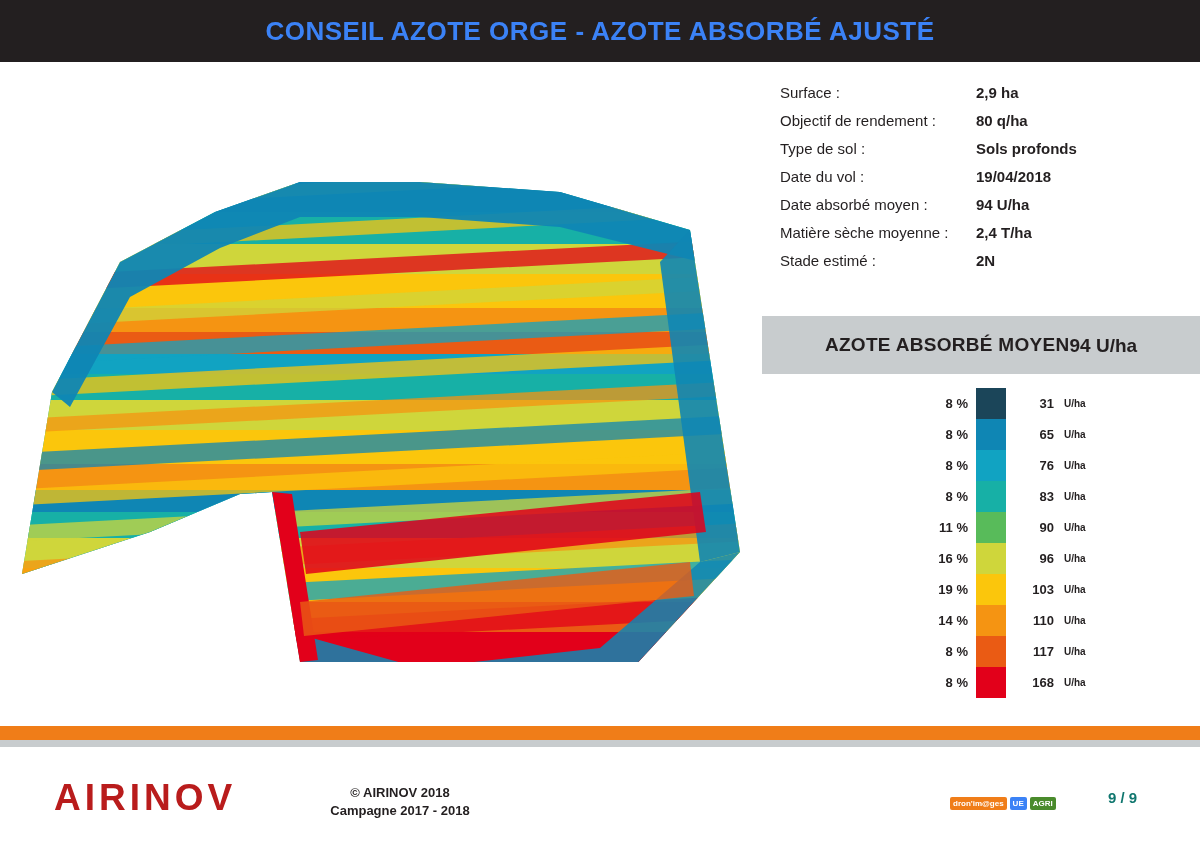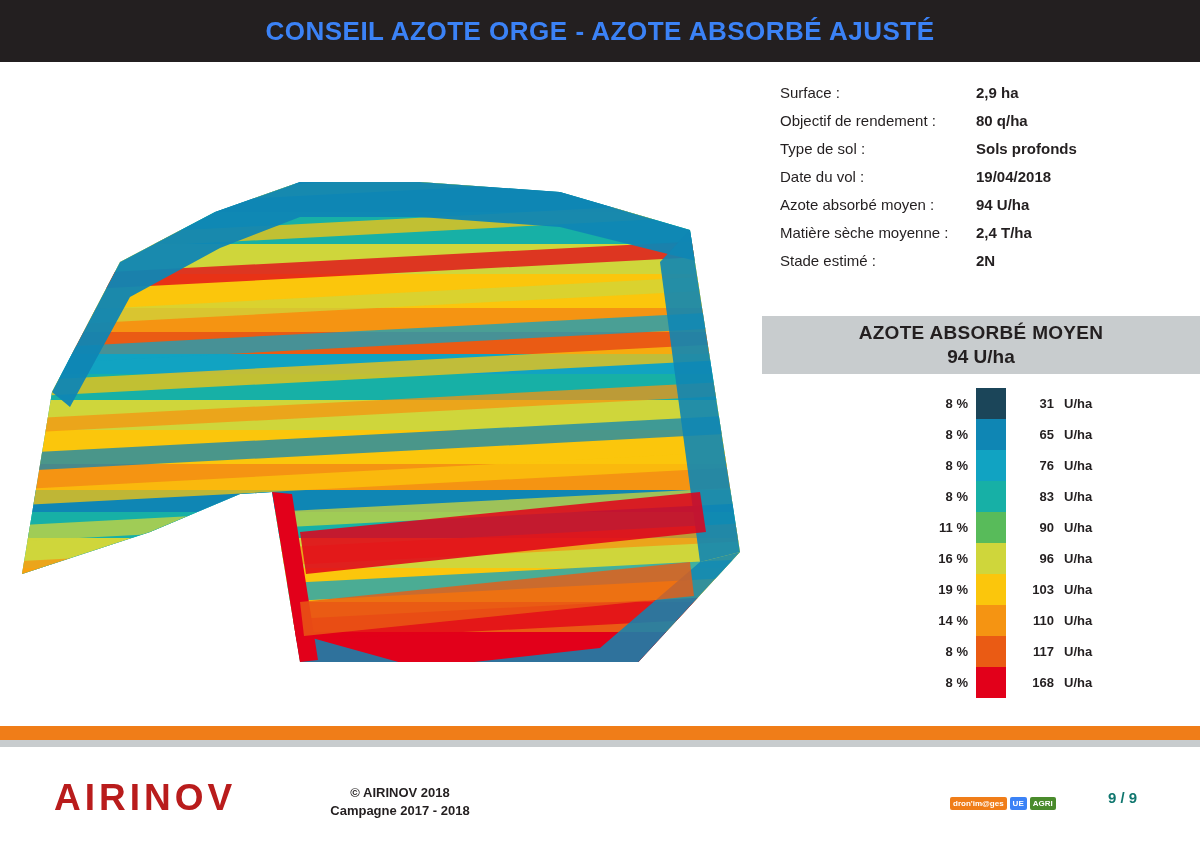--- a/index.html
+++ b/index.html
@@ -45,21 +45,21 @@
     display:flex;align-items:baseline;
     font-size:15px;
     margin-bottom:11px;
   }
   .info-row .lbl{width:196px;color:#231f20;}
   .info-row .val{font-weight:bold;color:#231f20;}
   
   .legend-title{
     position:absolute;left:762px;top:316px;width:438px;height:58px;
     background:#c8ccce;
-    display:flex;flex-direction:column;align-items:center;justify-content:center;
+    display:flex;flex-direction:row;align-items:center;justify-content:center;
     text-align:center;
   }
   .legend-title .t1{font-size:19px;font-weight:bold;letter-spacing:.3px;text-transform:uppercase;}
   .legend-title .t2{font-size:19px;font-weight:bold;margin-top:2px;}
   .legend-body{
     position:absolute;left:762px;top:382px;width:438px;height:340px;
   }
   .legend-rows{
     position:absolute;left:160px;top:6px;width:278px;
   }
@@ -72,21 +72,21 @@
   }
   .legend-row .swatch{
     width:30px;height:31px;
   }
   .legend-row .valwrap{
     display:flex;align-items:center;margin-left:14px;
   }
   .legend-row .val{
     width:34px;text-align:right;font-size:13px;font-weight:bold;
   }
-  .legend-row .unit{font-size:13px;font-weight:bold;margin-left:10px;}
+  .legend-row .unit{font-size:10px;font-weight:bold;margin-left:10px;}
   
   .orange-bar{
     position:absolute;left:0;top:726px;width:1200px;height:14px;background:#f07d18;
   }
   .grey-bar{
     position:absolute;left:0;top:740px;width:1200px;height:7px;background:#c8ccce;
   }
   .footer{
     position:absolute;left:0;top:747px;width:1200px;height:101px;background:#ffffff;
   }
@@ -196,21 +196,21 @@
   </div>
   <div class="info-row">
     <div class="lbl">Type de sol :</div>
     <div class="val">Sols profonds</div>
   </div>
   <div class="info-row">
     <div class="lbl">Date du vol :</div>
     <div class="val">19/04/2018</div>
   </div>
   <div class="info-row">
-    <div class="lbl">Azote absorbé moyen :</div>
+    <div class="lbl">Date absorbé moyen :</div>
     <div class="val">94 U/ha</div>
   </div>
   <div class="info-row">
     <div class="lbl">Matière sèche moyenne :</div>
     <div class="val">2,4 T/ha</div>
   </div>
   <div class="info-row">
     <div class="lbl">Stade estimé :</div>
     <div class="val">2N</div>
   </div>

